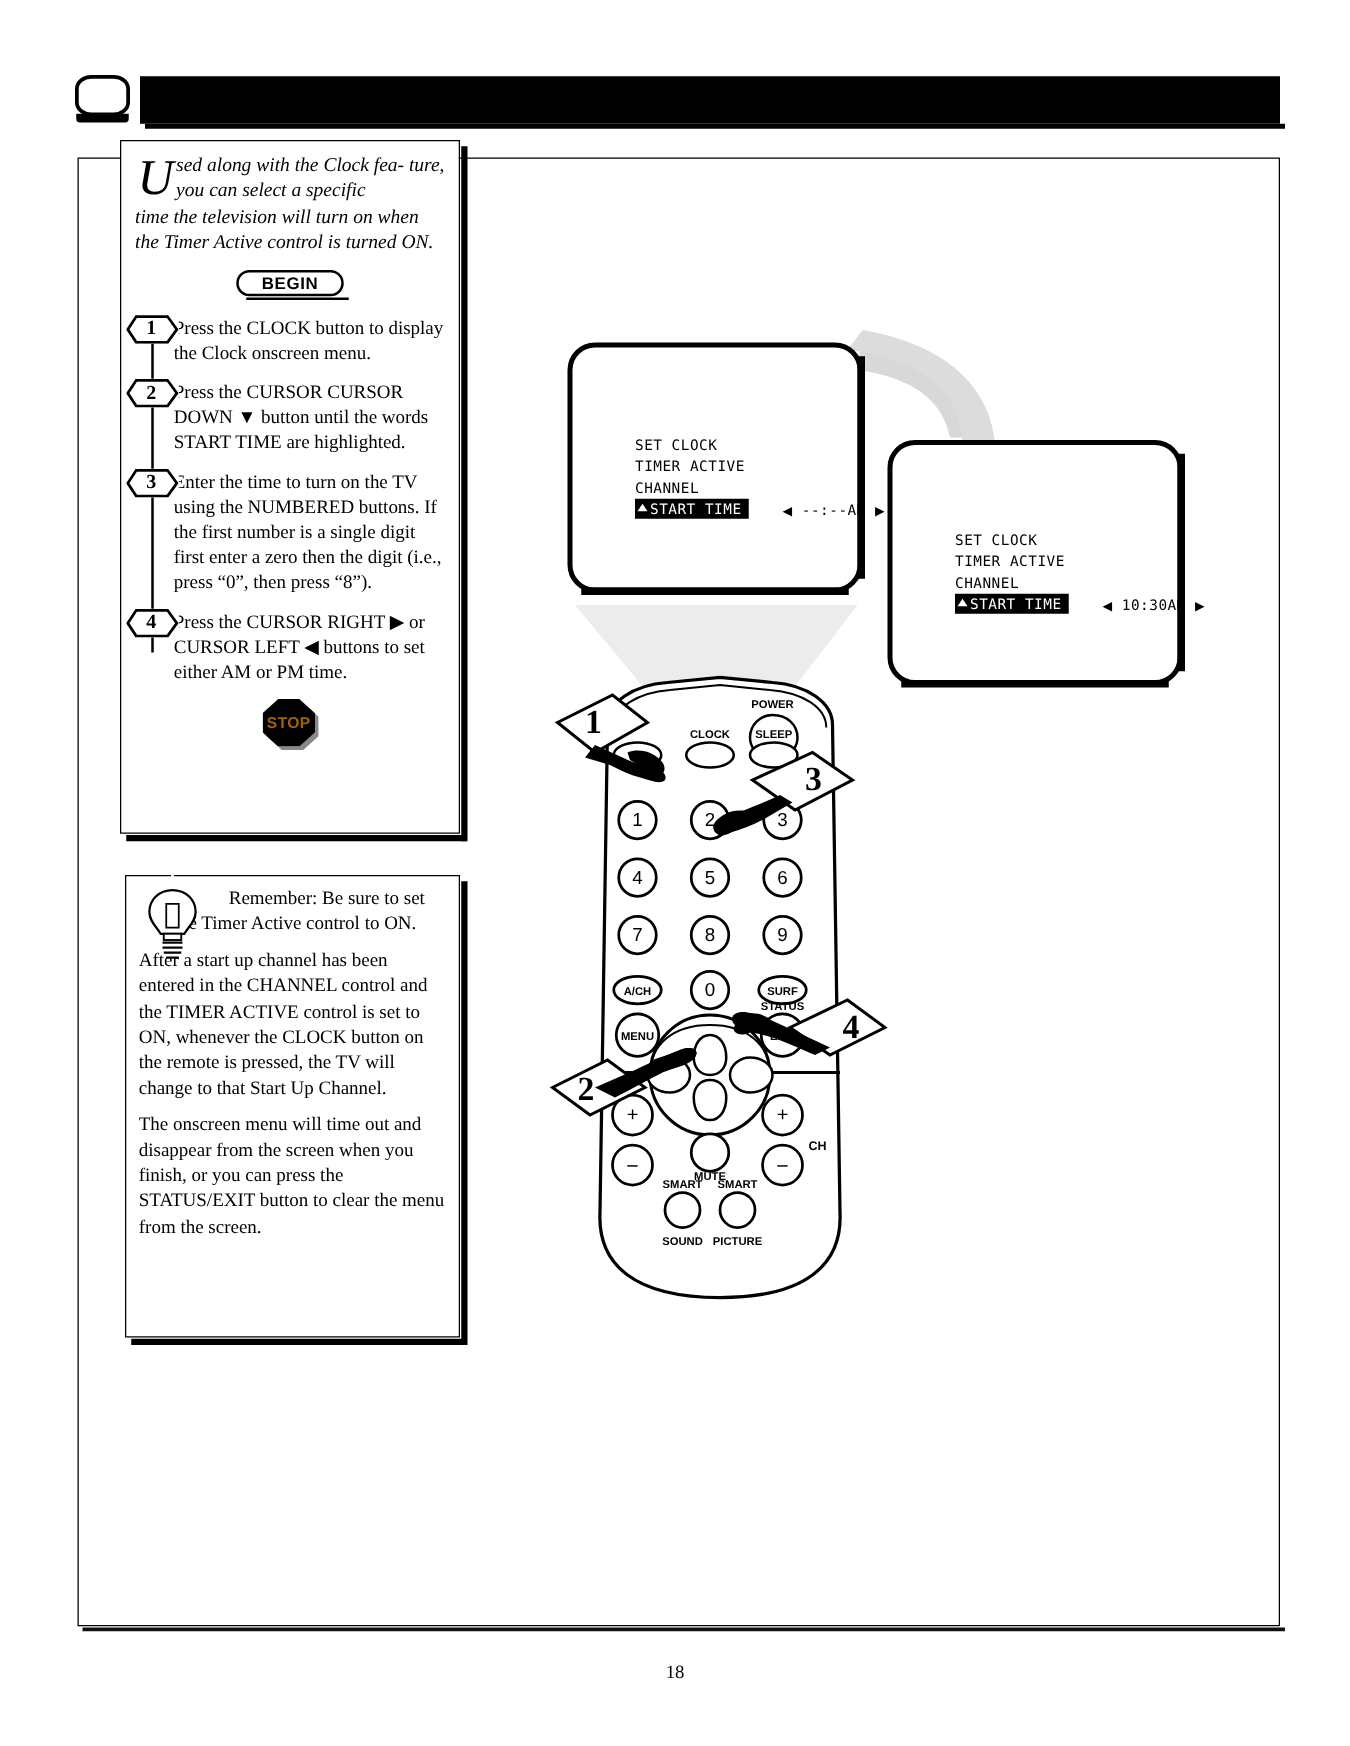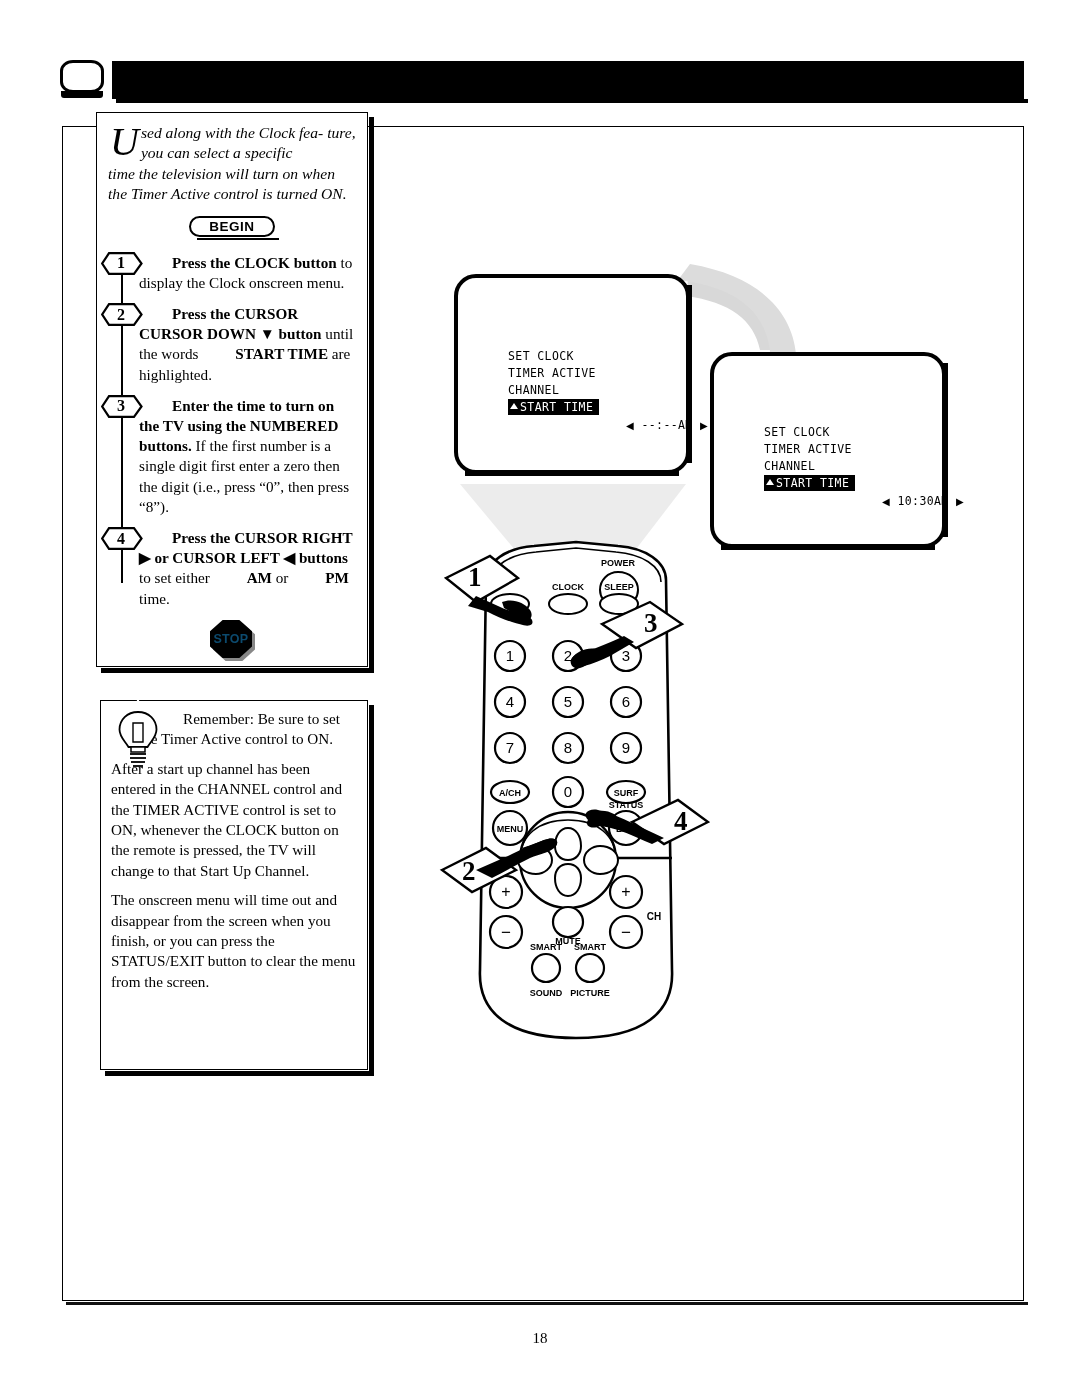--- a/index.html
+++ b/index.html
@@ -97,41 +97,41 @@
     display: flex; align-items: center; justify-content: center;
     background: #fff;
   }
   .diamond svg { position: absolute; left: 0; top: 0; }
   .diamond span {
     position: relative; z-index: 2;
     font-family: "Liberation Serif", serif; font-weight: bold; font-size: 16px;
     padding-right:2px;
   }
   .step-text { font-size: 15.2px; line-height: 20.2px; }
-  .step-text b { font-weight: bold; padding-left: 33px; }
+  .step-text b { font-weight: normal; }
 
   .stop-badge {
     margin: 4px auto 0 auto; width: 44px; height: 40px;
     position: relative;
   }
   .stop-badge .oct {
     position: absolute; left:0; top:0; width: 42px; height: 38px;
     background: #000;
     clip-path: polygon(30% 0,70% 0,100% 30%,100% 70%,70% 100%,30% 100%,0 70%,0 30%);
   }
   .stop-badge .octsh {
     position: absolute; left:3px; top:3px; width: 42px; height: 38px;
     background: #888;
     clip-path: polygon(30% 0,70% 0,100% 30%,100% 70%,70% 100%,30% 100%,0 70%,0 30%);
     z-index:0;
   }
   .stop-badge span {
     position: absolute; left: 0; top: 0; width: 42px; height: 38px; z-index: 3;
     display: flex; align-items: center; justify-content: center;
-    color: #0c4a6e; font-family: "Liberation Sans", sans-serif;
+    color: #a16207; font-family: "Liberation Sans", sans-serif;
     font-weight: bold; font-size: 12.5px; letter-spacing: .3px;
   }
 
   
   .smart-help {
     position: absolute; left: 100px; top: 700px;
     width: 268px; height: 370px;
     border: 1.6px solid #000; background: #fff;
   }
   .smart-help .shdw{
@@ -182,21 +182,21 @@
   .osd .row { height: 17px; line-height: 17px; position: relative; }
   .osd .hl {
     background: #000; color: #fff; padding: 1px 6px 1px 12px; position: relative;
   }
   .osd .hl .caret {
     position: absolute; left: 2px; top: 4px;
     width: 0; height: 0;
     border-left: 4px solid transparent; border-right: 4px solid transparent;
     border-bottom: 6px solid #fff;
   }
-  .osd .val { position: absolute; left: 118px; top: 18px; white-space: nowrap; }
+  .osd .val { position: absolute; left: 118px; top: 1px; white-space: nowrap; }
   .osd .tri { font-family: "DejaVu Sans", sans-serif; font-size: 10px; }
 
   
   .cone { position: absolute; left: 0; top: 0; }
 
   
   .remote { position: absolute; left: 18px; top: 290px; width: 250px; height: 510px; }
 
   
   .flag { position: absolute; }

